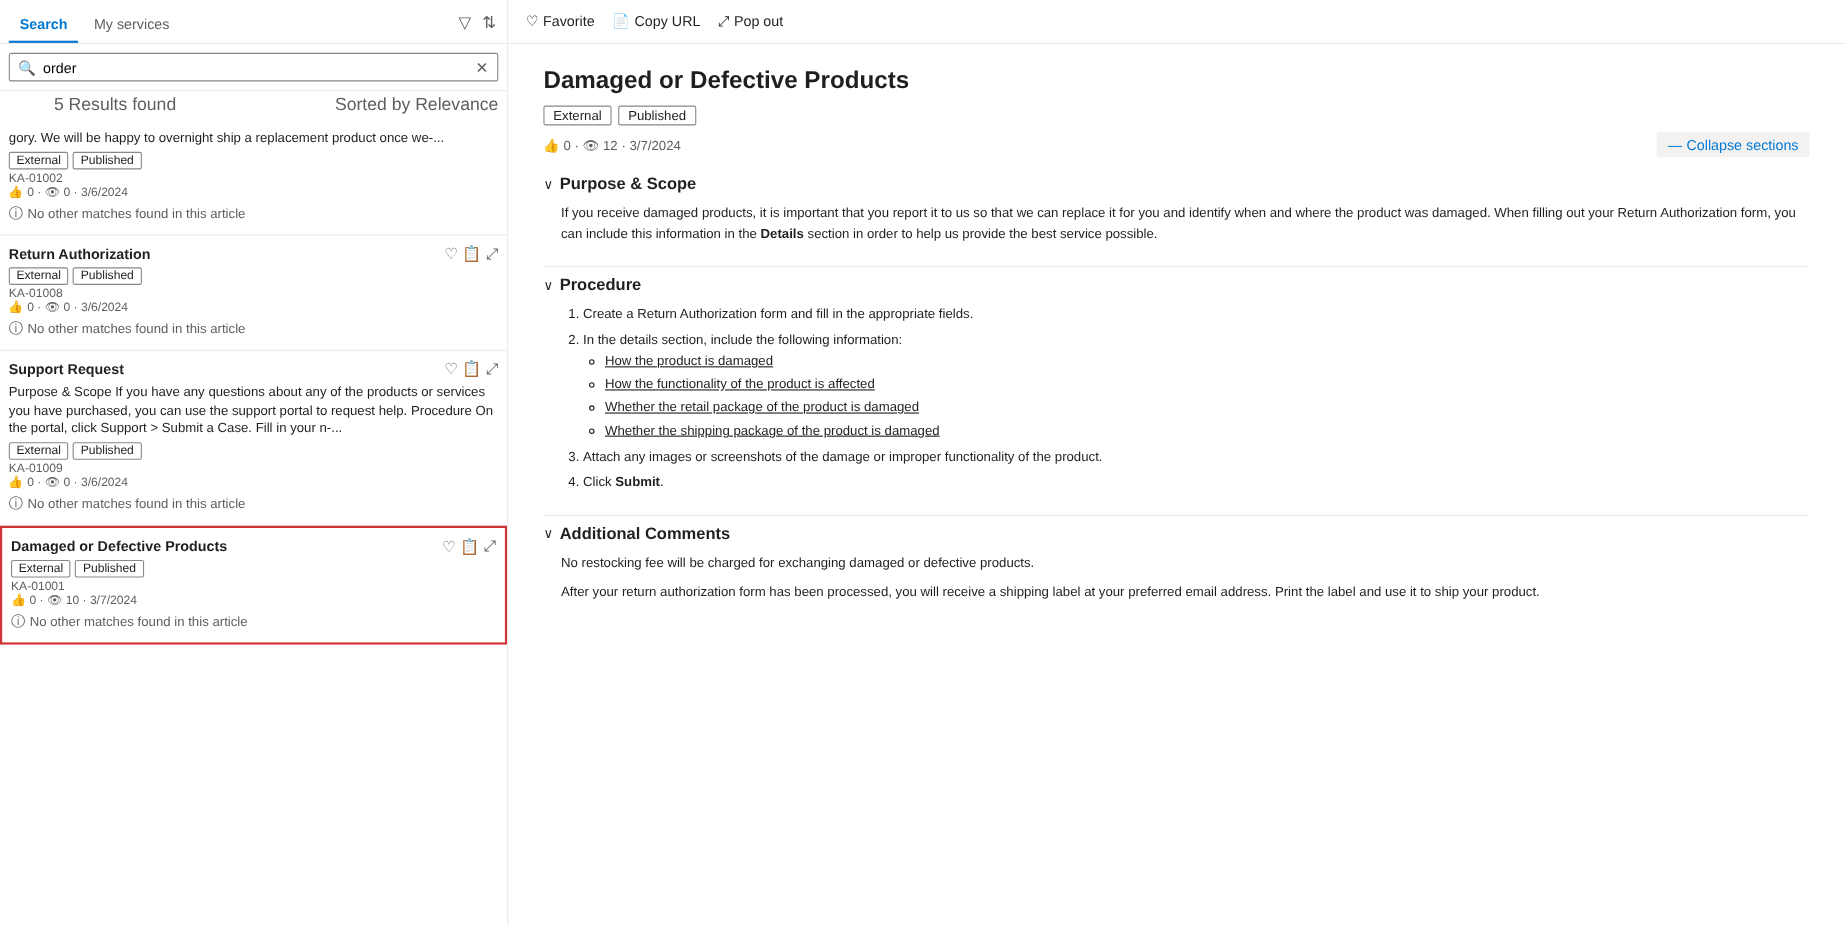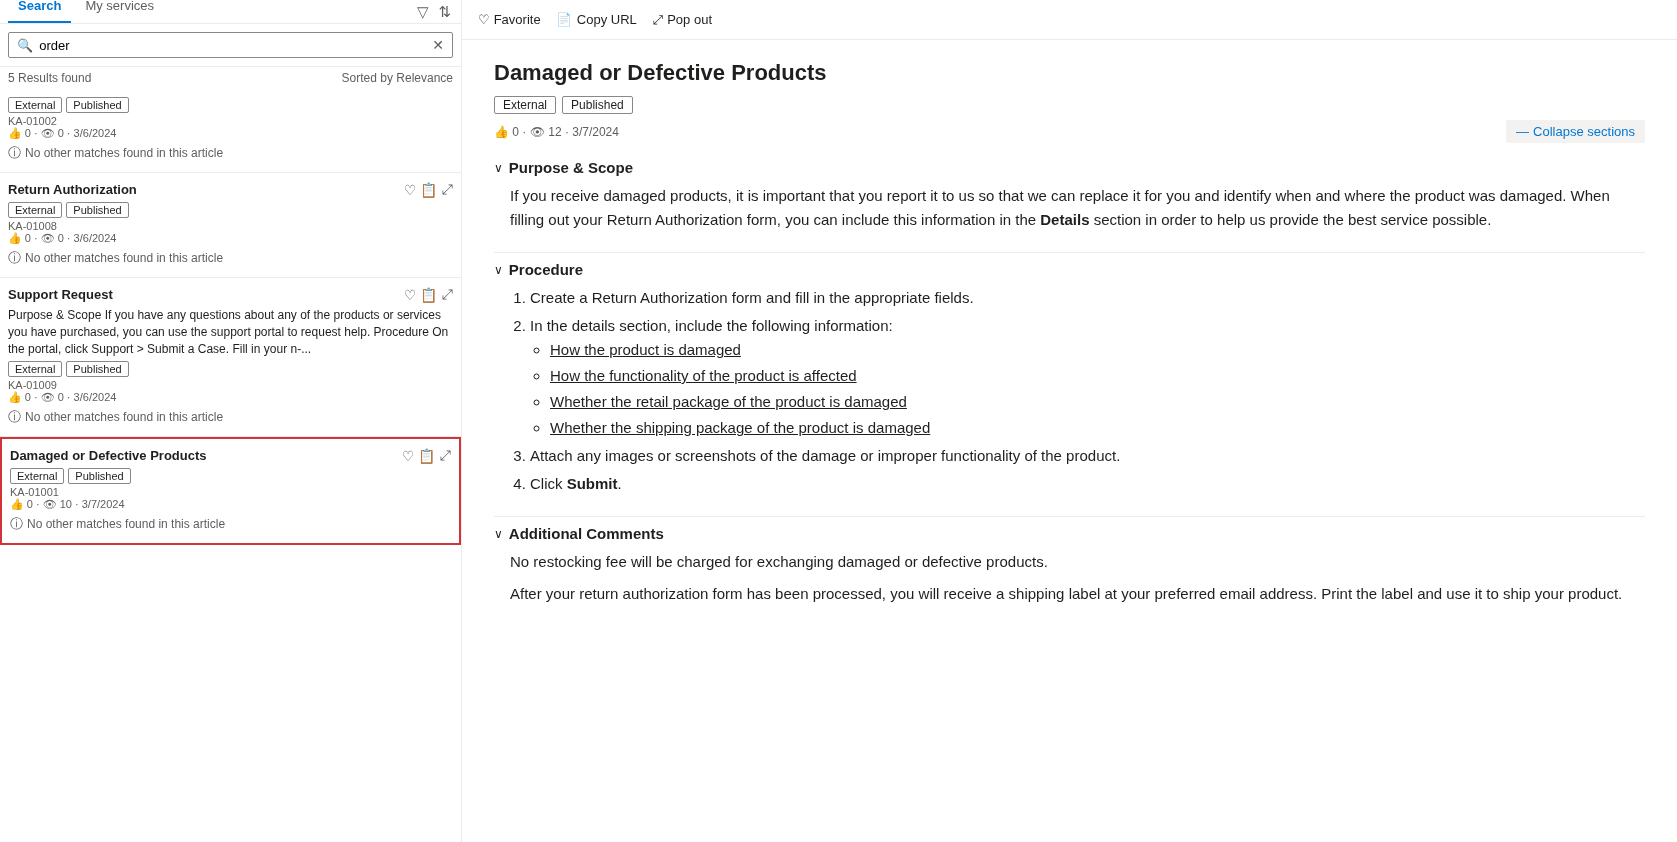--- a/index.html
+++ b/index.html
@@ -1,32 +1,32 @@
 <!DOCTYPE html>
 <html><head>
   <meta charset="utf-8">
   <style>
     * { box-sizing: border-box; margin: 0; padding: 0; }
     body { font-family: 'Segoe UI', sans-serif; font-size: 13px; color: #201f1e; background: #fff; display: flex; height: 842px; overflow: hidden; }
 
     
     .left-panel { width: 462px; min-width: 462px; border-right: 1px solid #edebe9; display: flex; flex-direction: column; height: 100%; }
 
-    .tabs { display: flex; border-bottom: 1px solid #edebe9; padding: 0 8px; gap: 4px; align-items: flex-end; height: 24px; position: relative; }
+    .tabs { display: flex; border-bottom: 1px solid #edebe9; padding: 0 8px; gap: 4px; align-items: flex-end; height: 40px; position: relative; }
     .tab { padding: 8px 10px; cursor: pointer; font-size: 13px; color: #605e5c; border-bottom: 2px solid transparent; }
     .tab.active { color: #0078d4; border-bottom: 2px solid #0078d4; font-weight: 600; }
     .tab-icons { position: absolute; right: 8px; top: 50%; transform: translateY(-50%); display: flex; gap: 6px; }
     .tab-icon-btn { background: none; border: none; cursor: pointer; color: #605e5c; font-size: 15px; padding: 2px; }
 
     .search-bar { padding: 8px; border-bottom: 1px solid #edebe9; }
     .search-input-wrap { display: flex; align-items: center; border: 1px solid #8a8886; border-radius: 2px; padding: 4px 8px; gap: 6px; }
     .search-input-wrap input { border: none; outline: none; flex: 1; font-size: 13px; }
     .search-input-wrap .clear-btn { background: none; border: none; cursor: pointer; color: #605e5c; font-size: 14px; }
 
-    .results-header { display: flex; justify-content: space-between; padding: 4px 8px; font-size: 12px; color: #605e5c; }
+    .results-header { display: flex; justify-content: space-between; padding: 4px 8px; font-size: 16px; color: #605e5c; margin-left: 41px; }
 
     .results-list { overflow-y: auto; flex: 1; }
     .result-item { padding: 8px 8px 6px 8px; border-bottom: 1px solid #edebe9; }
     .result-item.selected { border: 2px solid #d13438; }
     .result-title-row { display: flex; justify-content: space-between; align-items: center; margin-bottom: 4px; }
     .result-title { font-weight: 700; font-size: 13px; color: #201f1e; }
     .result-actions { display: flex; gap: 4px; }
     .action-icon { background: none; border: none; cursor: pointer; color: #605e5c; font-size: 14px; }
     .result-snippet { font-size: 12px; color: #201f1e; margin-bottom: 4px; line-height: 1.4; }
     .result-snippet-only { font-size: 12px; color: #201f1e; margin-bottom: 4px; line-height: 1.4; }
@@ -48,21 +48,21 @@
     .article-tags { display: flex; gap: 6px; margin-bottom: 6px; }
     .article-tag { border: 1px solid #8a8886; border-radius: 2px; padding: 1px 8px; font-size: 12px; color: #201f1e; }
     .article-meta { display: flex; justify-content: space-between; align-items: center; margin-bottom: 16px; font-size: 12px; color: #605e5c; }
     .article-meta-left { display: flex; gap: 8px; align-items: flex-start; }
     .collapse-btn { display: flex; align-items: center; gap: 4px; background: #f3f2f1; border: none; cursor: pointer; padding: 4px 10px; font-size: 13px; color: #0078d4; border-radius: 2px; }
 
     .section { margin-bottom: 20px; }
     .section-header { display: flex; align-items: center; gap: 6px; cursor: pointer; margin-bottom: 8px; }
     .section-header .chevron { font-size: 12px; color: #201f1e; }
     .section-header h2 { font-size: 15px; font-weight: 600; }
-    .section-content { padding-left: 16px; font-size: 15px; line-height: 1.6; color: #201f1e; }
+    .section-content { padding-left: 16px; font-size: 12px; line-height: 1.6; color: #201f1e; }
     .section-content p { margin-bottom: 8px; }
     .section-content ol { padding-left: 20px; }
     .section-content ol li { margin-bottom: 4px; }
     .section-content ul { padding-left: 20px; list-style: circle; }
     .section-content ul li { margin-bottom: 2px; text-decoration: underline; }
 
     .divider { border: none; border-top: 1px solid #edebe9; margin: 8px 0; }
   </style>
 </head>
 <body>
@@ -87,20 +87,21 @@
   </div>
 
   <div class="results-header">
     <span>5 Results found</span>
     <span>Sorted by Relevance</span>
   </div>
 
   <div class="results-list">
 
     <div class="result-item">
+      <div class="result-snippet-only">gory. We will be happy to overnight ship a replacement product once we-...</div>
       <div class="tags">
         <span class="tag">External</span>
         <span class="tag">Published</span>
       </div>
       <div class="result-meta">
         <span class="meta-left">KA-01002</span>
         <span class="meta-right">
           👍 <span>0</span> · 👁 <span>0</span> · <span>3/6/2024</span>
         </span>
       </div>

